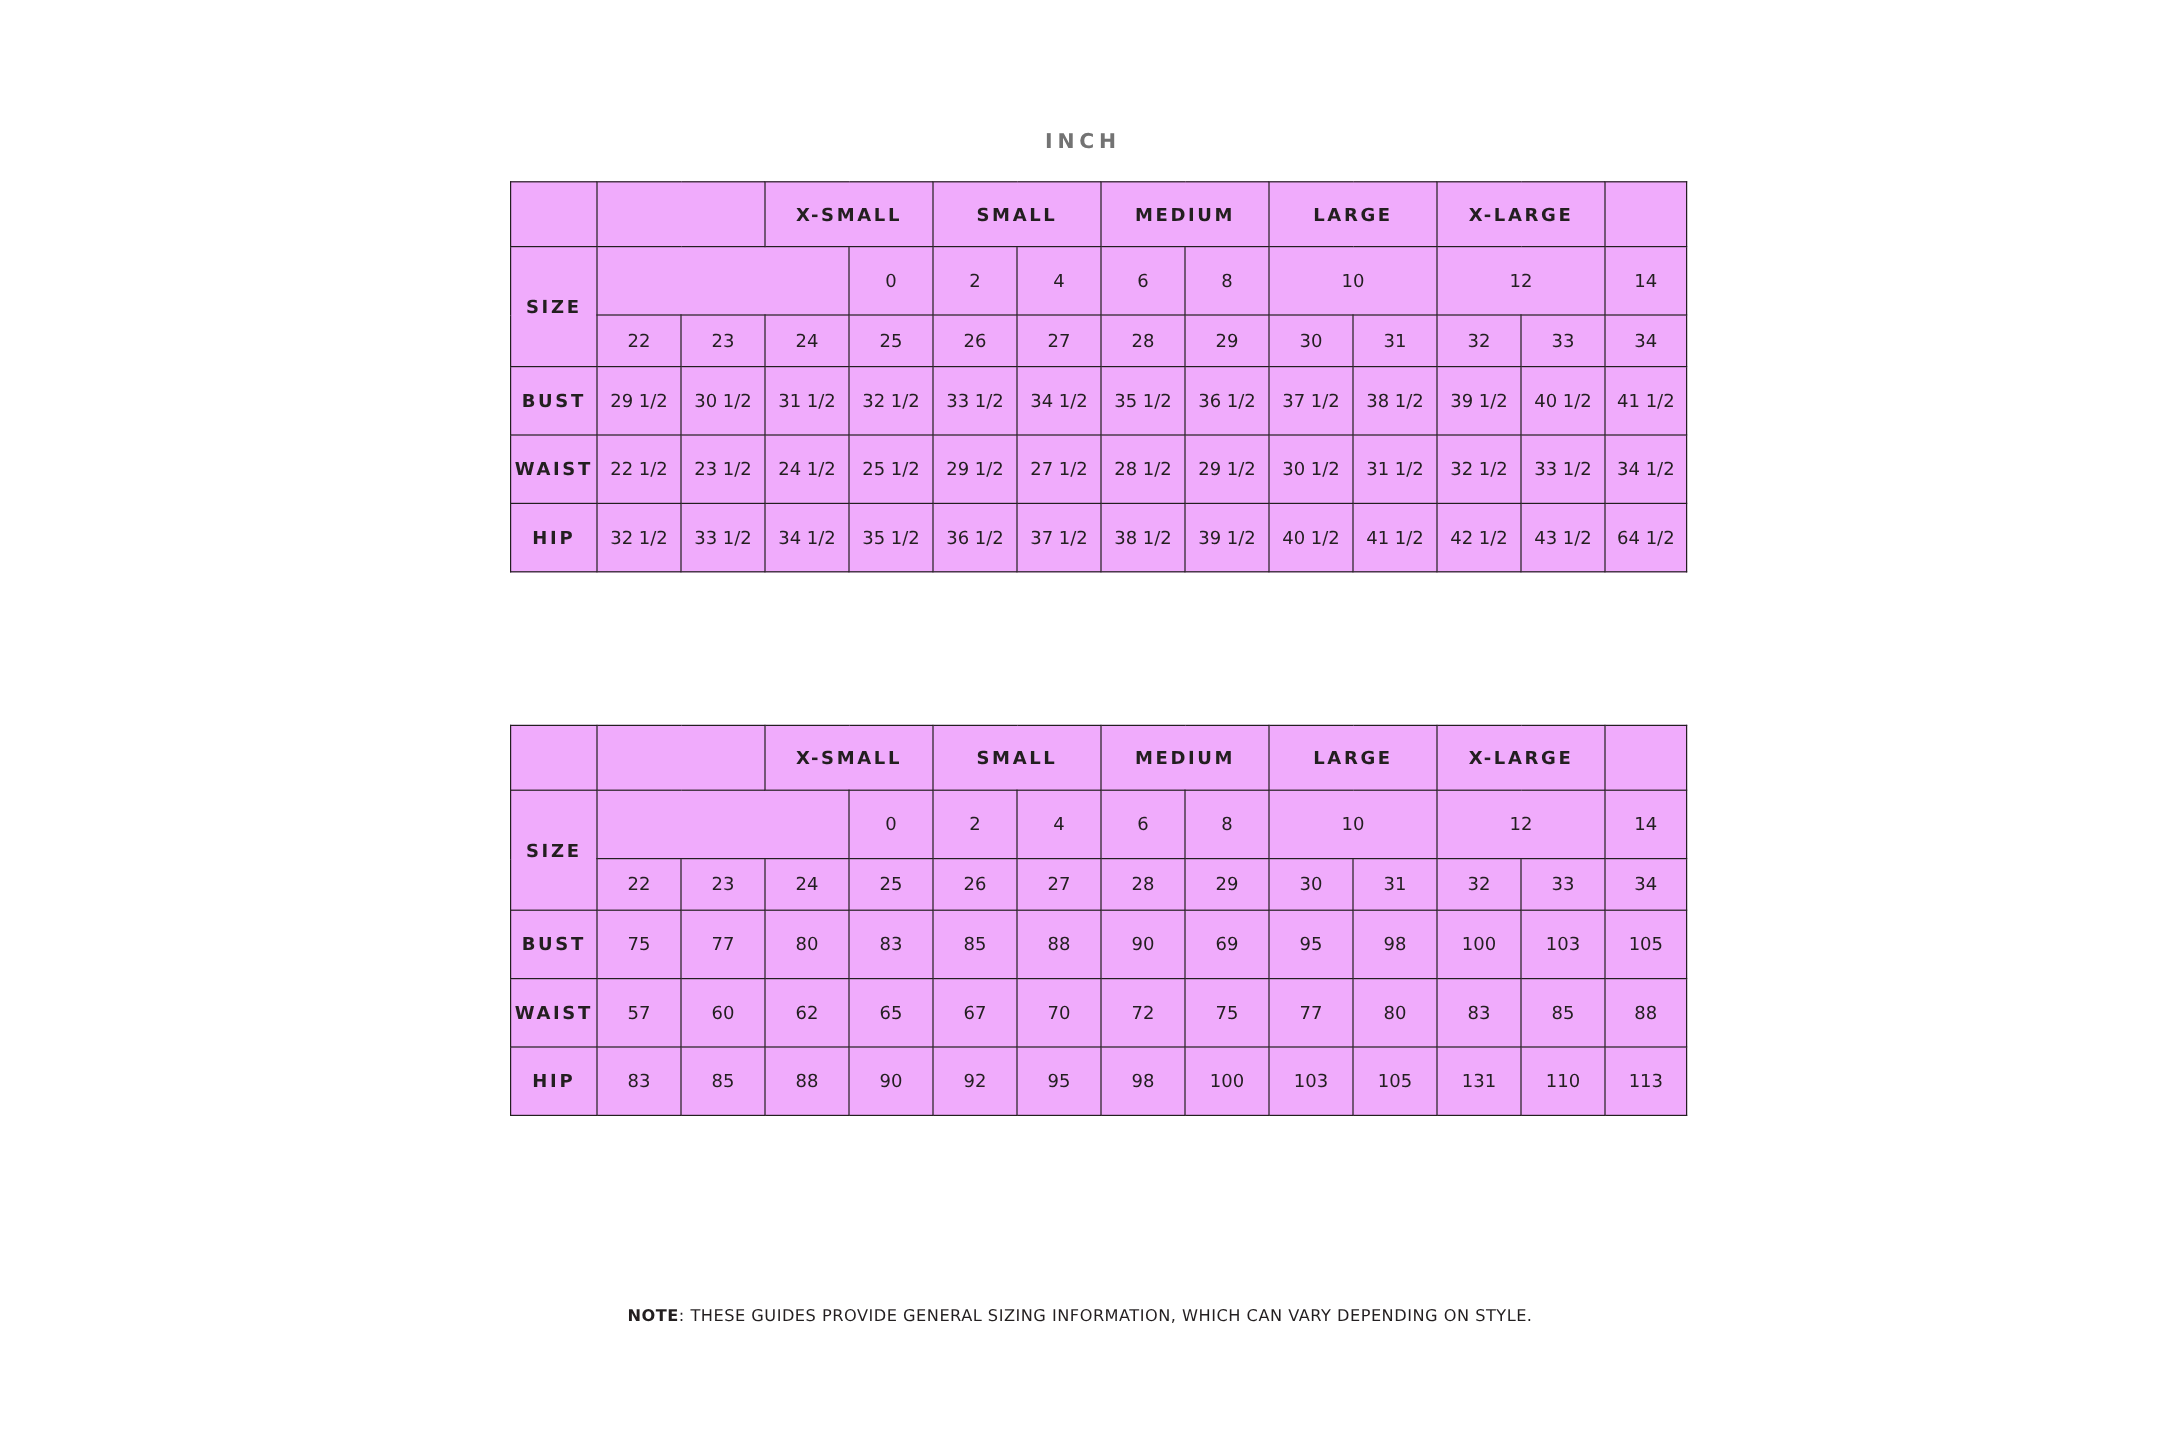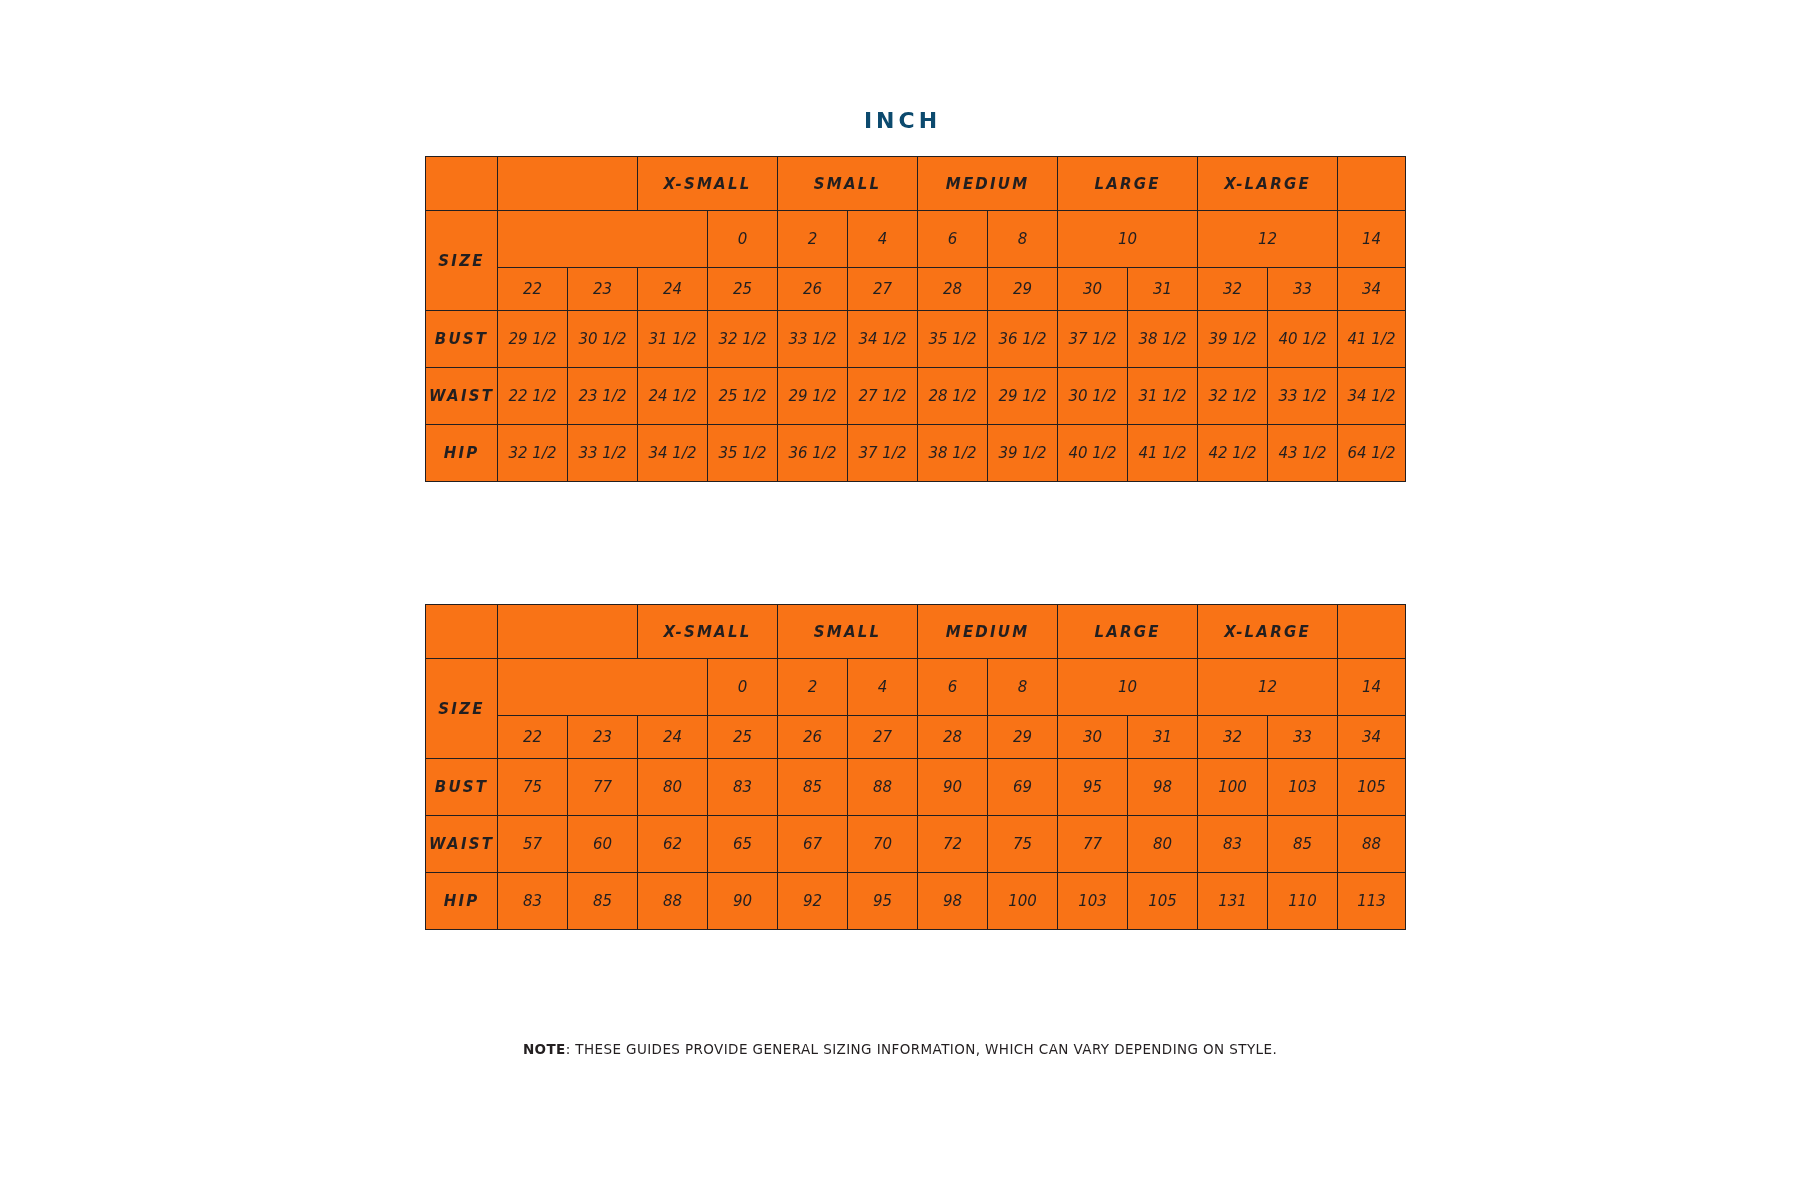--- a/index.html
+++ b/index.html
@@ -23,34 +23,33 @@
   .chart-block {
     position: absolute;
     left: 425px;
     width: 955px;
   }
   #inch-block { top: 108px; }
   #cm-block { top: 604px; }
 
   .chart-title {
     text-align: center;
-    font-size: 22px;
+    font-size: 17px;
     font-weight: bold;
     letter-spacing: 4px;
-    color: #0c4a6e;
+    color: #737373;
     margin-bottom: 23px;
     font-family: "DejaVu Sans", sans-serif;
   }
 
   table.size-table {
     border-collapse: collapse;
     width: 955px;
     table-layout: fixed;
-    background: #f97316;
-    font-style: italic;
+    background: #f0abfc;
   }
   table.size-table td {
     border: 1px solid #231f20;
     text-align: center;
     vertical-align: middle;
     font-size: 15px;
     color: #231f20;
     font-family: "DejaVu Sans", sans-serif;
     padding: 0;
   }
@@ -72,21 +71,21 @@
     font-weight: bold;
     letter-spacing: 2.2px;
   }
   td.blank { border-color: #231f20; }
   td.meas-val { font-size: 15px; }
   td.num-val { font-size: 15px; }
 
   
   .note {
     position: absolute;
-    top: 1041px;
+    top: 1089px;
     left: 0;
     width: 1800px;
     text-align: center;
     font-size: 13.5px;
     letter-spacing: 0.4px;
     color: #231f20;
     font-family: "DejaVu Sans", sans-serif;
   }
   .note b { font-weight: bold; }
 </style>

